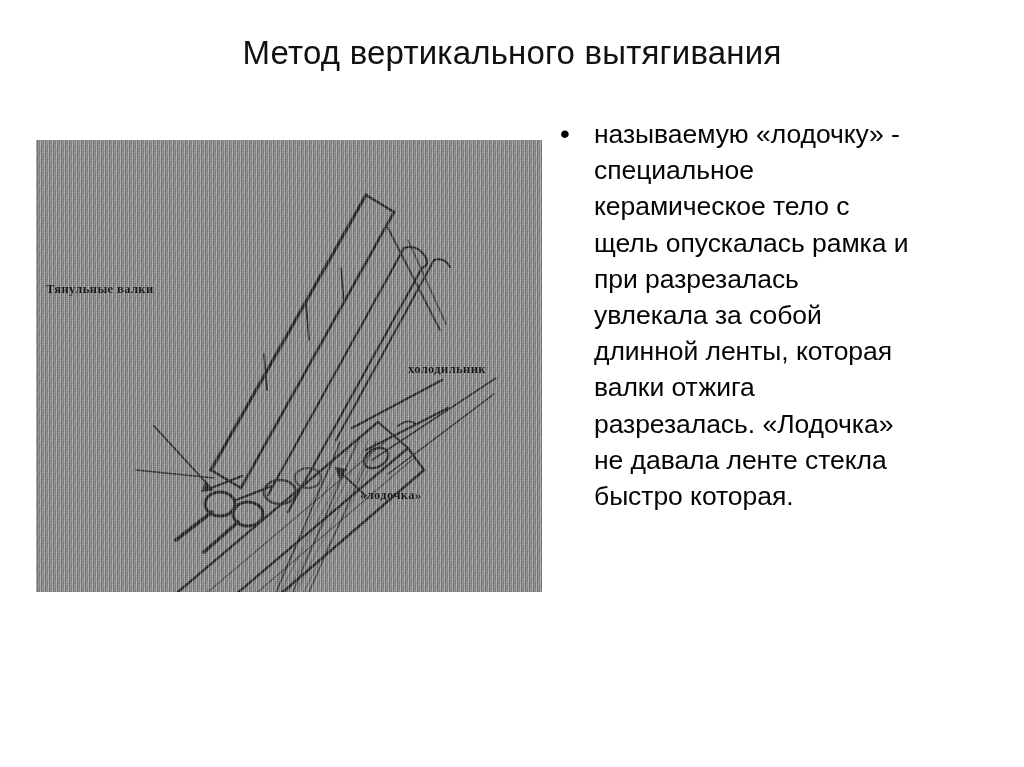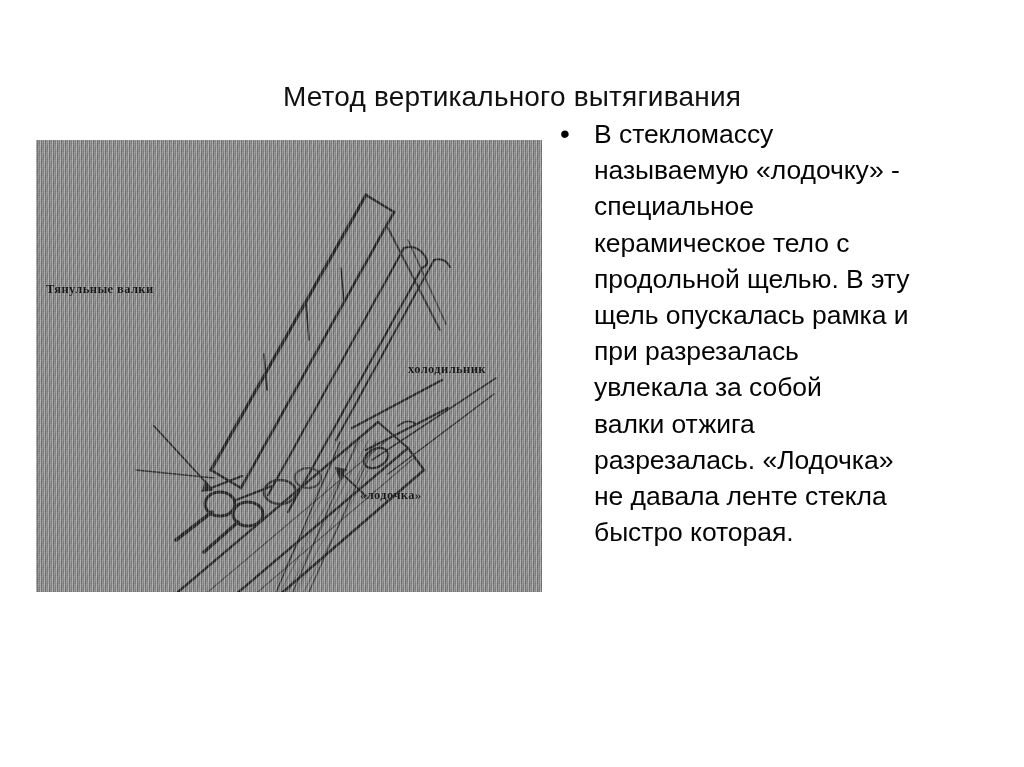--- a/index.html
+++ b/index.html
@@ -16,26 +16,25 @@
     color: #000000;
   }
 
   
   #slide-title {
     position: absolute;
     left: 0;
     top: 34px;
     width: 1024px;
     text-align: center;
-    font-size: 28px;
+    font-size: 33px;
     font-weight: normal;
     letter-spacing: 0.2px;
     color: #111111;
     white-space: nowrap;
-    margin-top: 47px;
   }
 
   
   #figure-panel {
     position: absolute;
     left: 36px;
     top: 140px;
     width: 506px;
     height: 452px;
     background: #8b8b8b;
@@ -238,27 +237,26 @@
 
   <div class="fig-label" id="label-rollers">Тянульные валки</div>
   <div class="fig-label" id="label-cooler">холодильник</div>
   <div class="fig-label" id="label-boat">«лодочка»</div>
 </div>
 
 <div id="body-block">
   <div id="bullet-row">
     <div id="bullet-dot">•</div>
     <div id="bullet-text">
-      <span class="txt-line">В стекломассу</span>
       <span class="txt-line">называемую «лодочку» -</span>
       <span class="txt-line">специальное</span>
       <span class="txt-line">керамическое тело с</span>
-      <span class="txt-line">продольной щелью. В эту</span>
       <span class="txt-line">щель опускалась рамка и</span>
       <span class="txt-line">при разрезалась</span>
       <span class="txt-line">увлекала за собой</span>
+      <span class="txt-line">длинной ленты, которая</span>
       <span class="txt-line">валки отжига</span>
       <span class="txt-line">разрезалась. «Лодочка»</span>
       <span class="txt-line">не давала ленте стекла</span>
       <span class="txt-line">быстро которая.</span>
     </div>
   </div>
 </div>
 
 </body></html>

